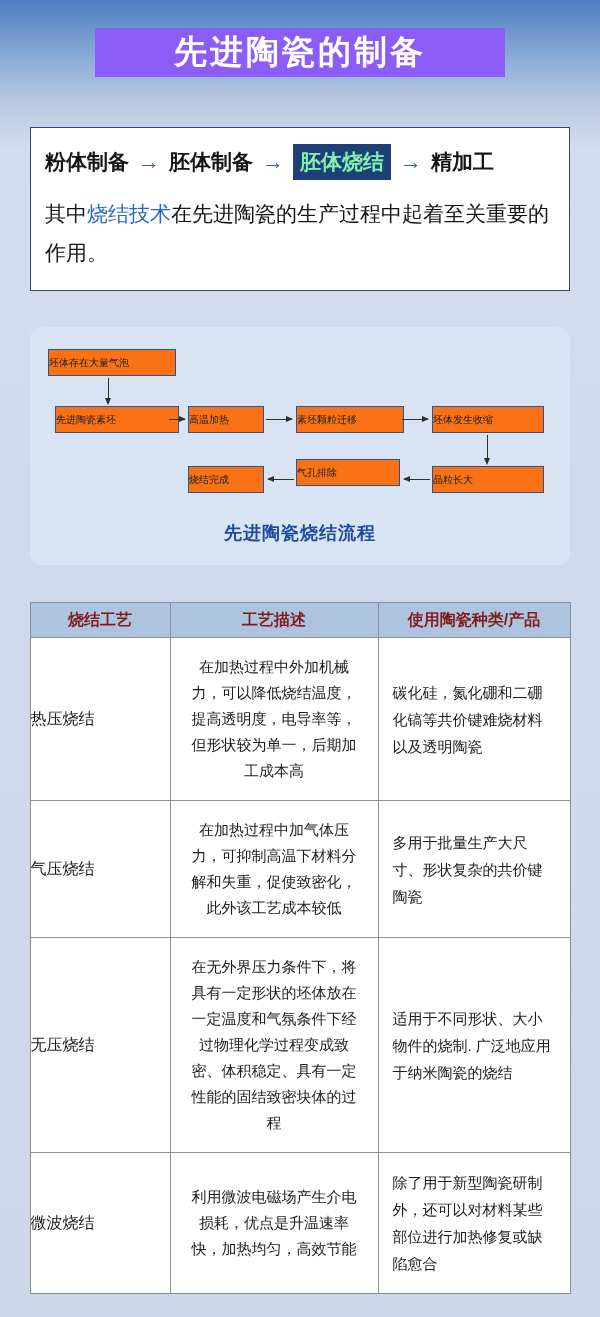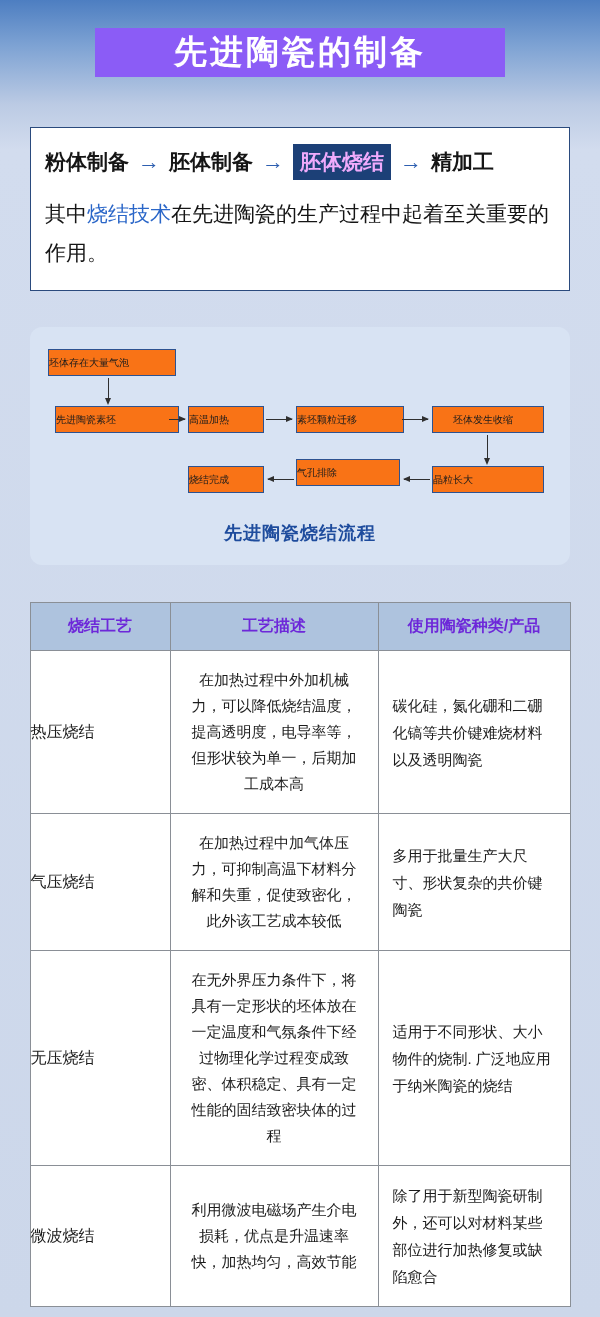--- a/index.html
+++ b/index.html
@@ -26,21 +26,21 @@
   }
 
   
   .card {
     width: 540px; margin: 50px auto 0;
     background: #ffffff; border: 1px solid #2a4a7d;
     padding: 16px 14px 18px;
   }
   .steps { display: flex; align-items: center; font-size: 21px; font-weight: 600; color: #151515; white-space: nowrap; }
   .steps .arrow { color: #2e5fb0; margin: 0 9px; font-size: 22px; font-weight: bold; }
-  .step-hl { background: #1c4077; color: #f0abfc; padding: 4px 7px; }
+  .step-hl { background: #1c4077; color: #86efac; padding: 4px 7px; }
   .card p { margin-top: 14px; font-size: 21px; line-height: 39px; color: #151515; font-weight: 500; }
   .hl-blue { color: #2a66c8; }
 
   
   .panel {
     position: relative;
     width: 540px; height: 238px;
     margin: 36px auto 0;
     background: #d8e3f3; border-radius: 12px;
   }
@@ -74,21 +74,21 @@
     font-family: "DejaVu Serif", "Liberation Serif", serif;
   }
 
   
   table {
     width: 540px; margin: 37px auto 0;
     border-collapse: collapse; background: #ffffff; table-layout: fixed;
   }
   th {
     background: #aec3de; border: 1px solid #8a8f96;
-    height: 48px; font-size: 16px; font-weight: 600; color: #6d28d9;
+    height: 35px; font-size: 16px; font-weight: 600; color: #7f1d1d;
   }
   td {
     border: 1px solid #8a8f96;
     font-size: 15px; line-height: 26px; color: #1c1c1c;
     vertical-align: middle;
   }
   td.c-process { text-align: left; font-size: 16px; }
   td.c-desc { text-align: center; padding: 16px 18px; }
   td.c-prod { text-align: left; padding: 16px 14px; line-height: 27px; }
 </style>
@@ -110,21 +110,21 @@
     <span>精加工</span>
   </div>
   <p><span>其中</span><span class="hl-blue">烧结技术</span><span>在先进陶瓷的生产过程中起着至关重要的作用。</span></p>
 </div>
 
 <div class="panel">
   <div class="fbox" style="left:18px;  top:22px;  width:128px;">坯体存在大量气泡</div>
   <div class="fbox" style="left:25px;  top:79px;  width:124px;">先进陶瓷素坯</div>
   <div class="fbox" style="left:158px; top:79px;  width:76px;">高温加热</div>
   <div class="fbox" style="left:266px; top:79px;  width:108px;">素坯颗粒迁移</div>
-  <div class="fbox" style="left:402px; top:79px;  width:112px;padding-left:20px;">坯体发生收缩</div>
+  <div class="fbox" style="left:402px; top:79px;  width:112px;">坯体发生收缩</div>
   <div class="fbox" style="left:158px; top:139px; width:76px;">烧结完成</div>
   <div class="fbox" style="left:266px; top:132px; width:104px;">气孔排除</div>
   <div class="fbox" style="left:402px; top:139px; width:112px;">晶粒长大</div>
 
   <div class="ar ar-d" style="left:78px;  top:51px;  height:21px;"></div>
   <div class="ar ar-r" style="left:139px; top:92px;  width:16px;"></div>
   <div class="ar ar-r" style="left:236px; top:92px;  width:26px;"></div>
   <div class="ar ar-r" style="left:372px; top:92px;  width:26px;"></div>
   <div class="ar ar-d" style="left:457px; top:108px; height:24px;"></div>
   <div class="ar ar-l" style="left:374px; top:152px; width:26px;"></div>

